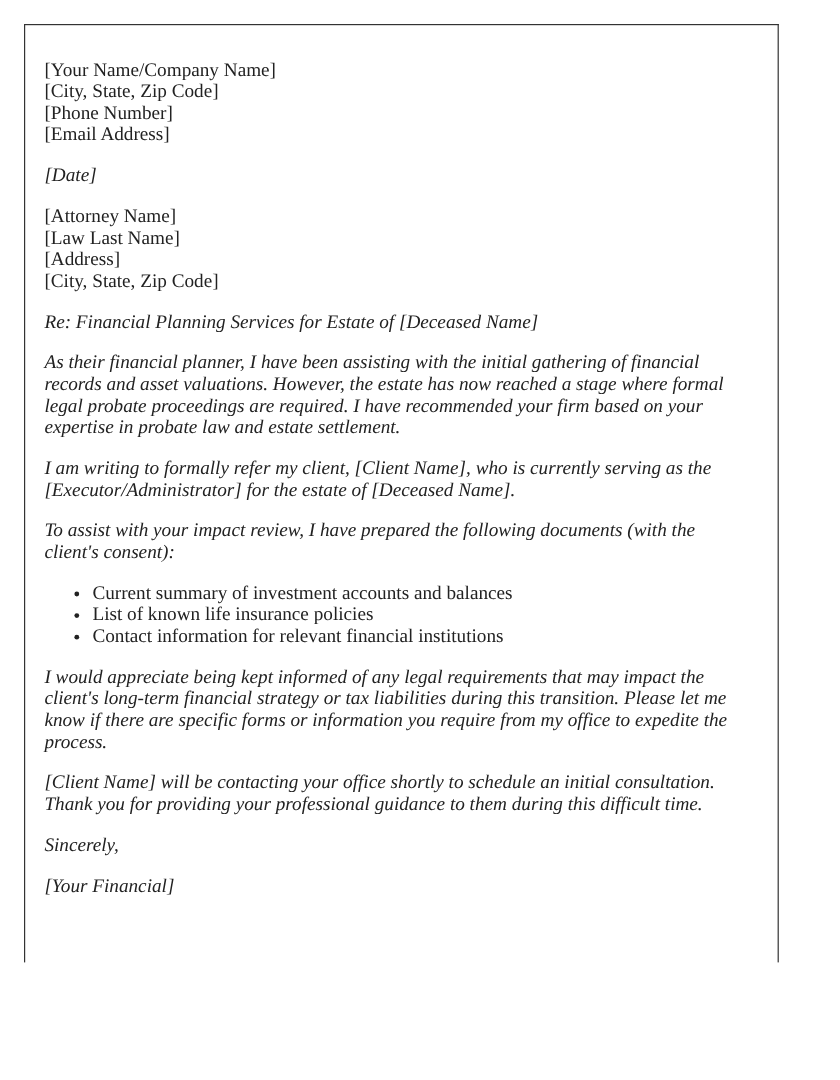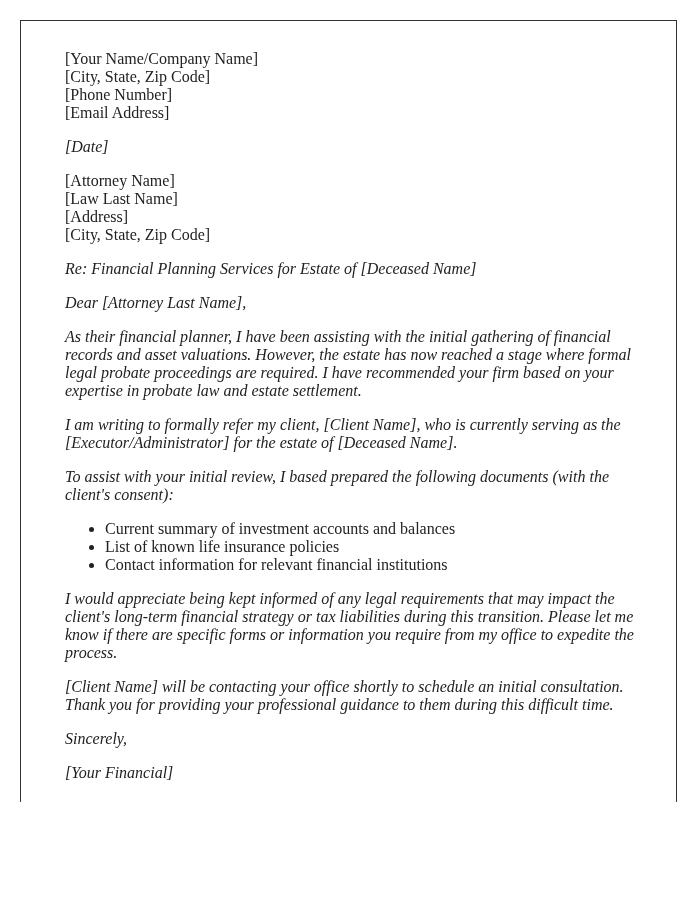--- a/index.html
+++ b/index.html
@@ -16,21 +16,21 @@
       font-size: 16px;
       line-height: 18px;
       color: #222222;
     }
     .letter {
       position: absolute;
       left: 20px;
       top: 20px;
       width: 583px;
       height: 752px;
-      padding: 29px 28px 0 44px;
+      padding: 29px 28px 0 16px;
       border: 1px solid #333333;
       border-bottom: none;
       overflow: hidden;
     }
     .block { margin: 0 0 16px 0; }
     .block .line { display: block; white-space: nowrap; }
     p { margin: 0 0 16px 0; font-style: italic; }
     ul {
       margin: 0 0 16px 0;
       padding-left: 40px;
@@ -54,25 +54,24 @@
 
   <div class="block">
     <span class="line">[Attorney Name]</span>
     <span class="line">[Law Last Name]</span>
     <span class="line">[Address]</span>
     <span class="line">[City, State, Zip Code]</span>
   </div>
 
   <p>Re: Financial Planning Services for Estate of [Deceased Name]</p>
 
-  <p>Dear [Attorney Last Name],</p>
 
   <p>As their financial planner, I have been assisting with the initial gathering of financial records and asset valuations. However, the estate has now reached a stage where formal legal probate proceedings are required. I have recommended your firm based on your expertise in probate law and estate settlement.</p>
   <p>I am writing to formally refer my client, [Client Name], who is currently serving as the [Executor/Administrator] for the estate of [Deceased Name].</p>
-  <p>To assist with your initial review, I based prepared the following documents (with the client's consent):</p>
+  <p>To assist with your impact review, I have prepared the following documents (with the client's consent):</p>
 
   <ul>
     <li>Current summary of investment accounts and balances</li>
     <li>List of known life insurance policies</li>
     <li>Contact information for relevant financial institutions</li>
   </ul>
 
   <p>I would appreciate being kept informed of any legal requirements that may impact the client's long-term financial strategy or tax liabilities during this transition. Please let me know if there are specific forms or information you require from my office to expedite the process.</p>
   <p>[Client Name] will be contacting your office shortly to schedule an initial consultation. Thank you for providing your professional guidance to them during this difficult time.</p>
 

